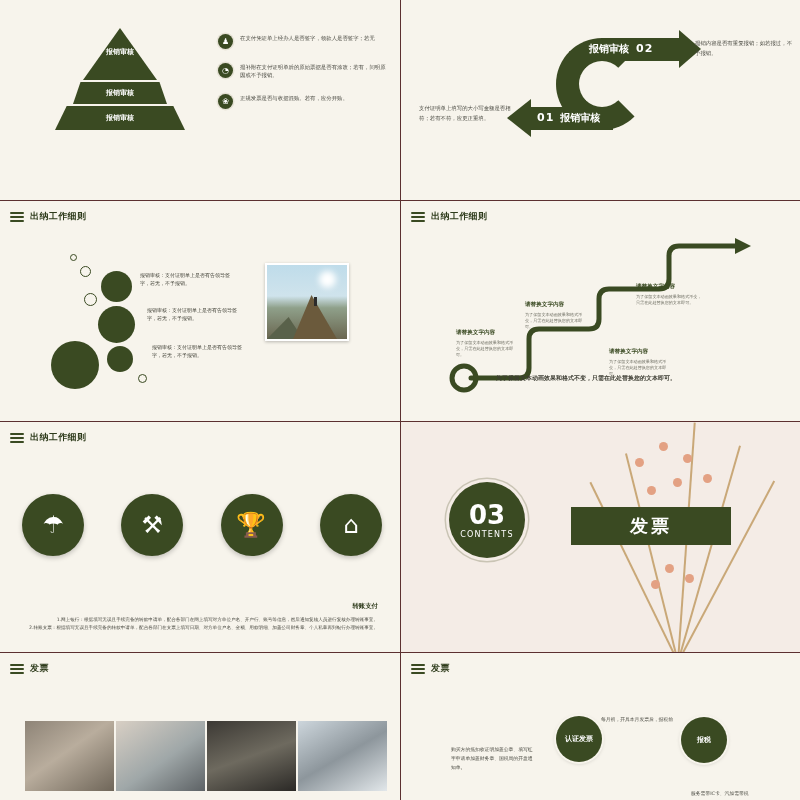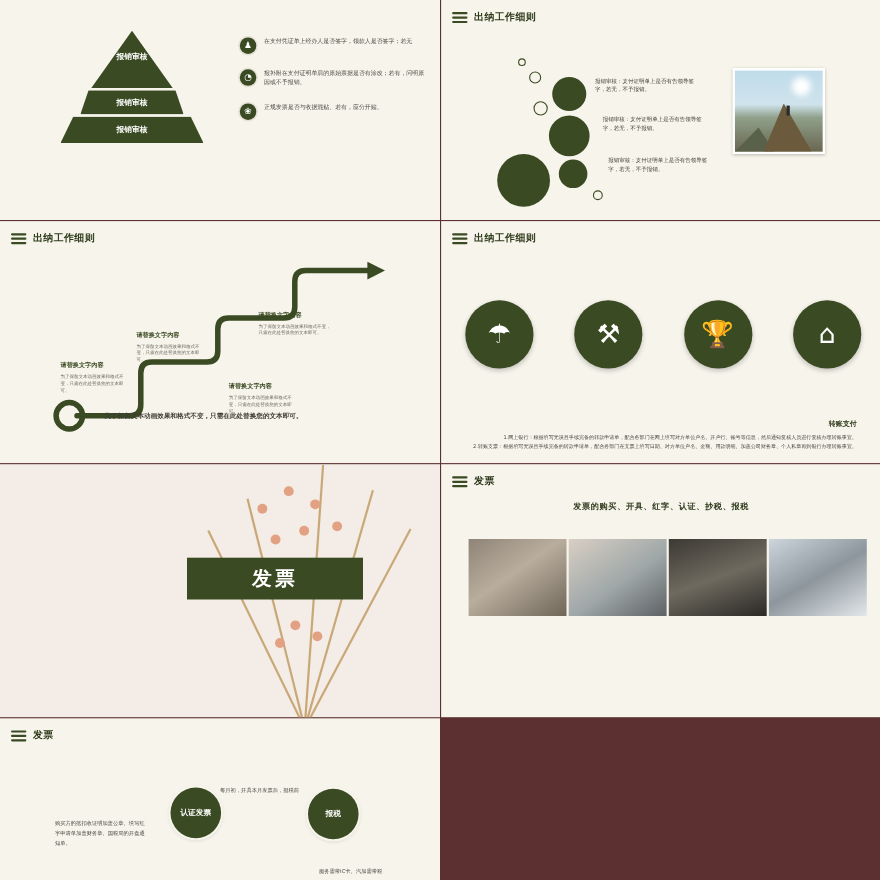--- a/index.html
+++ b/index.html
@@ -183,20 +183,35 @@
         <div class="bi">◔</div>
         <div class="btxt">报补附在支付证明单后的原始票据是否有涂改；若有，问明原因或不予报销。</div>
       </div>
       <div class="bullet">
         <div class="bi">❀</div>
         <div class="btxt">正规发票是否与收据混贴。若有，应分开贴。</div>
       </div>
     </div>
   </div>
 
+  <div class="slide">
+    <div class="ring"></div>
+    <div class="arm top"></div>
+    <div class="arm bot"></div>
+    <div class="ahead r"></div>
+    <div class="ahead l"></div>
+    <div class="lab t">
+      <span>报销审核</span><span class="num">02</span>
+    </div>
+    <div class="lab b">
+      <span class="num">01</span><span>报销审核</span>
+    </div>
+    <div class="side tr">报销内容是否有重复报销；如若报过，不予报销。</div>
+    <div class="side bl">支付证明单上填写的大小写金额是否相符；若有不符，应更正重填。</div>
+  </div>
 
   <div class="slide">
     <div class="slide-head">
       <span class="burger">
           <i></i>
           <i></i>
           <i></i>
         </span>
       <span class="head-title">出纳工作细则</span>
     </div>
@@ -283,33 +298,36 @@
       <div class="bud" style="left:52px;top:30px"></div>
       <div class="bud" style="left:76px;top:42px"></div>
       <div class="bud" style="left:96px;top:62px"></div>
       <div class="bud" style="left:66px;top:66px"></div>
       <div class="bud" style="left:40px;top:74px"></div>
       <div class="bud" style="left:86px;top:96px"></div>
       <div class="bud" style="left:58px;top:152px"></div>
       <div class="bud" style="left:78px;top:162px"></div>
       <div class="bud" style="left:44px;top:168px"></div>
     </div>
+    <div class="numcirc">
+      <span class="n">03</span>
+      <span class="c">CONTENTS</span>
+    </div>
     <div class="titlebar">发票</div>
   </div>
 
   <div class="slide">
     <div class="slide-head">
       <span class="burger">
           <i></i>
           <i></i>
           <i></i>
         </span>
       <span class="head-title">发票</span>
     </div>
-    <div class="striptitle">发票的购买、开具、红字、认证、抄税、报税</div>
     <div class="strip">
       <div class="p1"></div>
       <div class="p2"></div>
       <div class="p3"></div>
       <div class="p4"></div>
     </div>
   </div>
 
   <div class="slide">
     <div class="slide-head">

